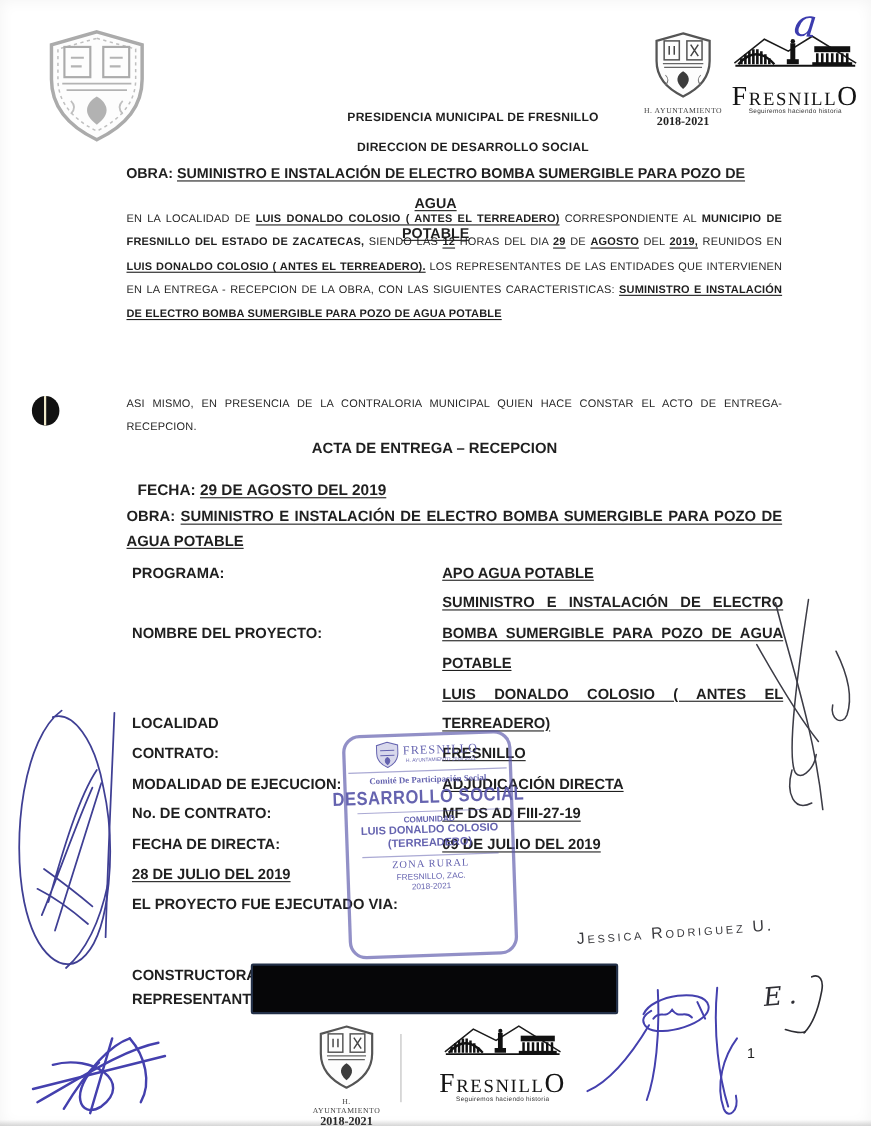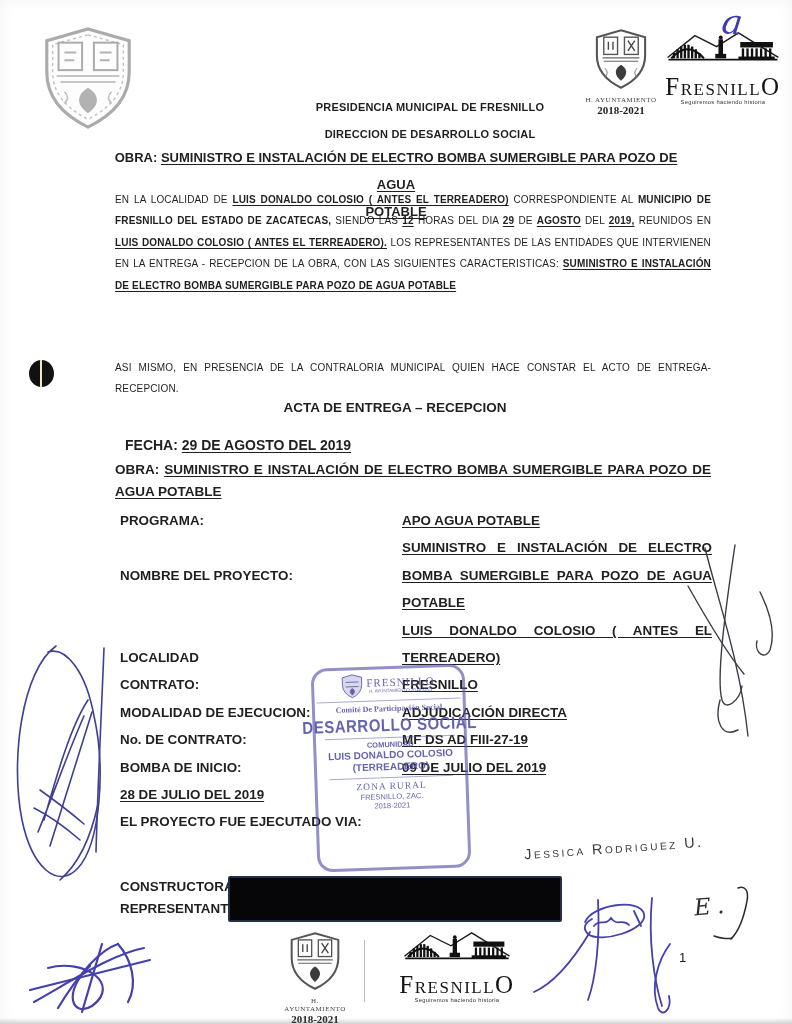--- a/index.html
+++ b/index.html
@@ -234,21 +234,21 @@
     </div>
     <div class="frow">
       <span class="flabel">MODALIDAD DE EJECUCION:</span>
       <span class="fvalue"><span class="vu">ADJUDICACIÓN DIRECTA</span></span>
     </div>
     <div class="frow">
       <span class="flabel">No. DE CONTRATO:</span>
       <span class="fvalue"><span class="vu">MF DS AD FIII-27-19</span></span>
     </div>
     <div class="frow">
-      <span class="flabel">BOMBA DE INICIO:</span>
+      <span class="flabel">FECHA DE DIRECTA:</span>
       <span class="fvalue"><span class="vu">09 DE JULIO DEL 2019</span></span>
     </div>
     <div class="frow">
       <span class="fvalue"><span class="vu">28 DE JULIO DEL 2019</span></span>
     </div>
     <div class="frow">
       <span class="flabel" style="width:auto;">EL PROYECTO FUE EJECUTADO VIA:</span>
       <span class="fvalue"><span class="vu"></span></span>
     </div>
   </div>

